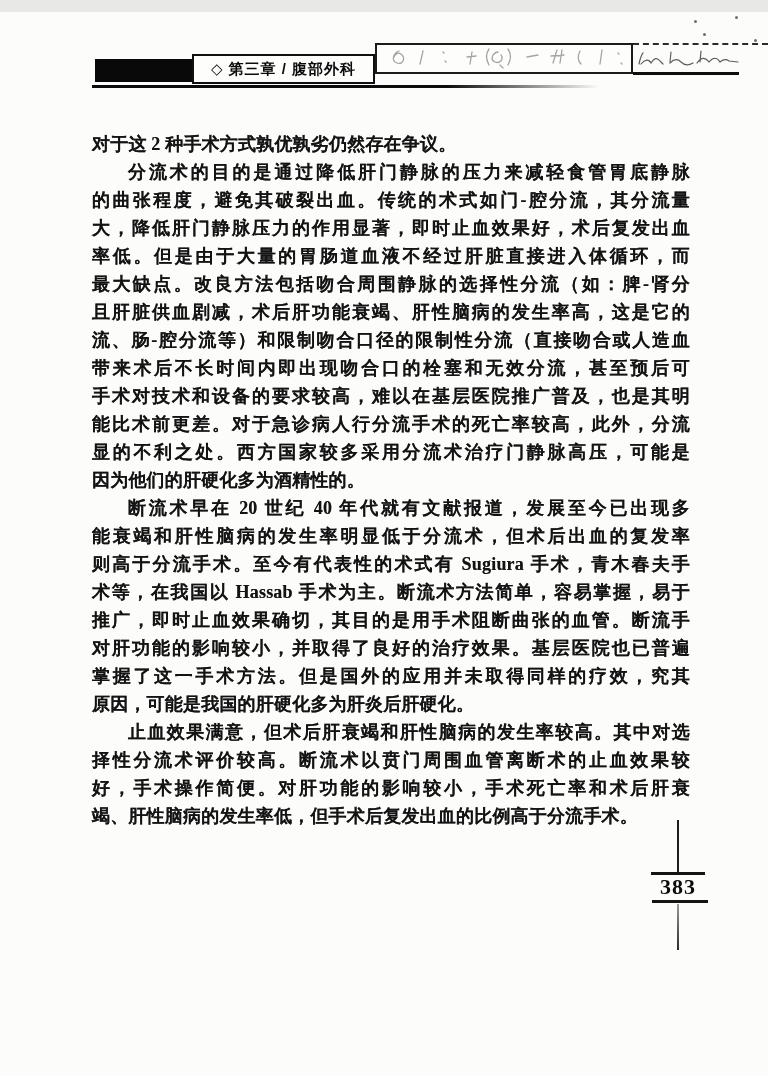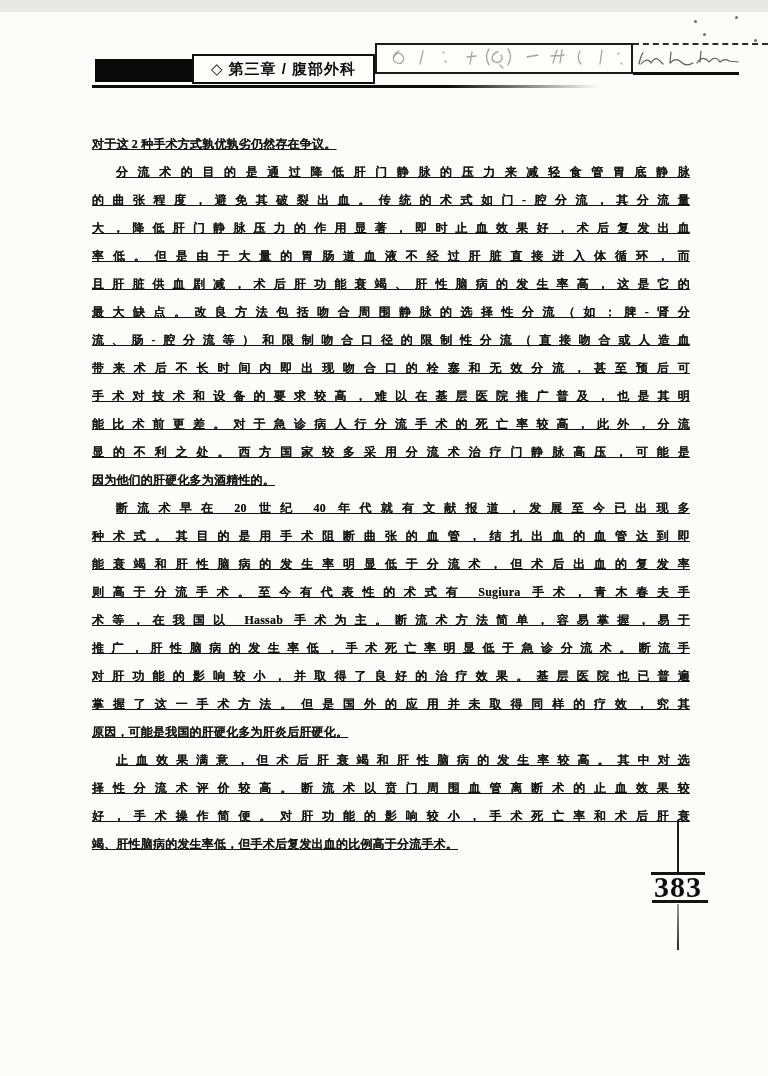--- a/index.html
+++ b/index.html
@@ -31,34 +31,33 @@
     position:absolute;left:633px;top:31px;width:135px;height:31px;
     border-top:2px dashed #2b2b2b;box-sizing:border-box;
   }
   .hw-right-rule{position:absolute;left:633px;top:60px;width:106px;height:3px;background:#0e0e0e;}
   .dot{position:absolute;width:3px;height:3px;border-radius:50%;background:#6e6e6e;}
   
   .body-text{position:absolute;left:92px;top:118px;width:598px;}
   .para{margin:0;}
   .para.indent .line:first-child{text-indent:2em;}
   .line{
-    font-size:12px;line-height:28px;height:28px;white-space:nowrap;
+    font-size:18px;line-height:28px;height:28px;white-space:nowrap;
     font-weight:600;letter-spacing:.2px;color:#131313;
     text-shadow:0 0 .5px rgba(15,15,15,.65);
-    text-decoration:underline;
   }
   .line.fill{text-align:justify;text-align-last:justify;}
   
   .pn-tick-top{position:absolute;left:677px;top:808px;width:2px;height:53px;background:#1d1d1d;}
   .pn-rule-top{position:absolute;left:651px;top:860px;width:54px;height:2.5px;background:#141414;}
   .pn-number{
     position:absolute;left:648px;top:861px;width:60px;height:27px;
     display:flex;align-items:center;justify-content:center;
     font-family:"Liberation Serif","DejaVu Serif",serif;
-    font-weight:700;font-size:30px;letter-spacing:1px;color:#0d0d0d;
+    font-weight:700;font-size:22px;letter-spacing:1px;color:#0d0d0d;
   }
   .pn-rule-bottom{position:absolute;left:652px;top:888px;width:56px;height:2.5px;background:#141414;}
   .pn-tick-bottom{
     position:absolute;left:677px;top:892px;width:2px;height:46px;
     background:linear-gradient(to bottom,#9a9a9a,#2a2a2a);
   }
   svg{display:block;}
 </style>
 </head>
 <body>
@@ -114,36 +113,35 @@
 
   <div class="body-text">
       <div class="para">
         <div class="line">对于这 2 种手术方式孰优孰劣仍然存在争议。</div>
       </div>
       <div class="para indent">
         <div class="line fill">分流术的目的是通过降低肝门静脉的压力来减轻食管胃底静脉</div>
         <div class="line fill">的曲张程度，避免其破裂出血。传统的术式如门-腔分流，其分流量</div>
         <div class="line fill">大，降低肝门静脉压力的作用显著，即时止血效果好，术后复发出血</div>
         <div class="line fill">率低。但是由于大量的胃肠道血液不经过肝脏直接进入体循环，而</div>
+        <div class="line fill">最大缺点。改良方法包括吻合周围静脉的选择性分流（如：脾-肾分</div>
         <div class="line fill">且肝脏供血剧减，术后肝功能衰竭、肝性脑病的发生率高，这是它的</div>
-        <div class="line fill">最大缺点。改良方法包括吻合周围静脉的选择性分流（如：脾-肾分</div>
         <div class="line fill">流、肠-腔分流等）和限制吻合口径的限制性分流（直接吻合或人造血</div>
         <div class="line fill">带来术后不长时间内即出现吻合口的栓塞和无效分流，甚至预后可</div>
         <div class="line fill">手术对技术和设备的要求较高，难以在基层医院推广普及，也是其明</div>
         <div class="line fill">能比术前更差。对于急诊病人行分流手术的死亡率较高，此外，分流</div>
         <div class="line fill">显的不利之处。西方国家较多采用分流术治疗门静脉高压，可能是</div>
         <div class="line">因为他们的肝硬化多为酒精性的。</div>
       </div>
       <div class="para indent">
         <div class="line fill">断流术早在 20 世纪 40 年代就有文献报道，发展至今已出现多</div>
-        <div class="line fill">种术式。其目的是用手术阻断曲张的血管，结扎出血的血管达到即</div>
         <div class="line fill">能衰竭和肝性脑病的发生率明显低于分流术，但术后出血的复发率</div>
         <div class="line fill">则高于分流手术。至今有代表性的术式有 Sugiura 手术，青木春夫手</div>
         <div class="line fill">术等，在我国以 Hassab 手术为主。断流术方法简单，容易掌握，易于</div>
-        <div class="line fill">推广，肝性脑病的发生率低，手术死亡率明显低于急诊分流术。断流手</div>
+        <div class="line fill">推广，即时止血效果确切，其目的是用手术阻断曲张的血管。断流手</div>
         <div class="line fill">对肝功能的影响较小，并取得了良好的治疗效果。基层医院也已普遍</div>
         <div class="line fill">掌握了这一手术方法。但是国外的应用并未取得同样的疗效，究其</div>
         <div class="line">原因，可能是我国的肝硬化多为肝炎后肝硬化。</div>
       </div>
       <div class="para indent">
         <div class="line fill">止血效果满意，但术后肝衰竭和肝性脑病的发生率较高。其中对选</div>
         <div class="line fill">择性分流术评价较高。断流术以贲门周围血管离断术的止血效果较</div>
         <div class="line fill">好，手术操作简便。对肝功能的影响较小，手术死亡率和术后肝衰</div>
         <div class="line">竭、肝性脑病的发生率低，但手术后复发出血的比例高于分流手术。</div>
       </div>

